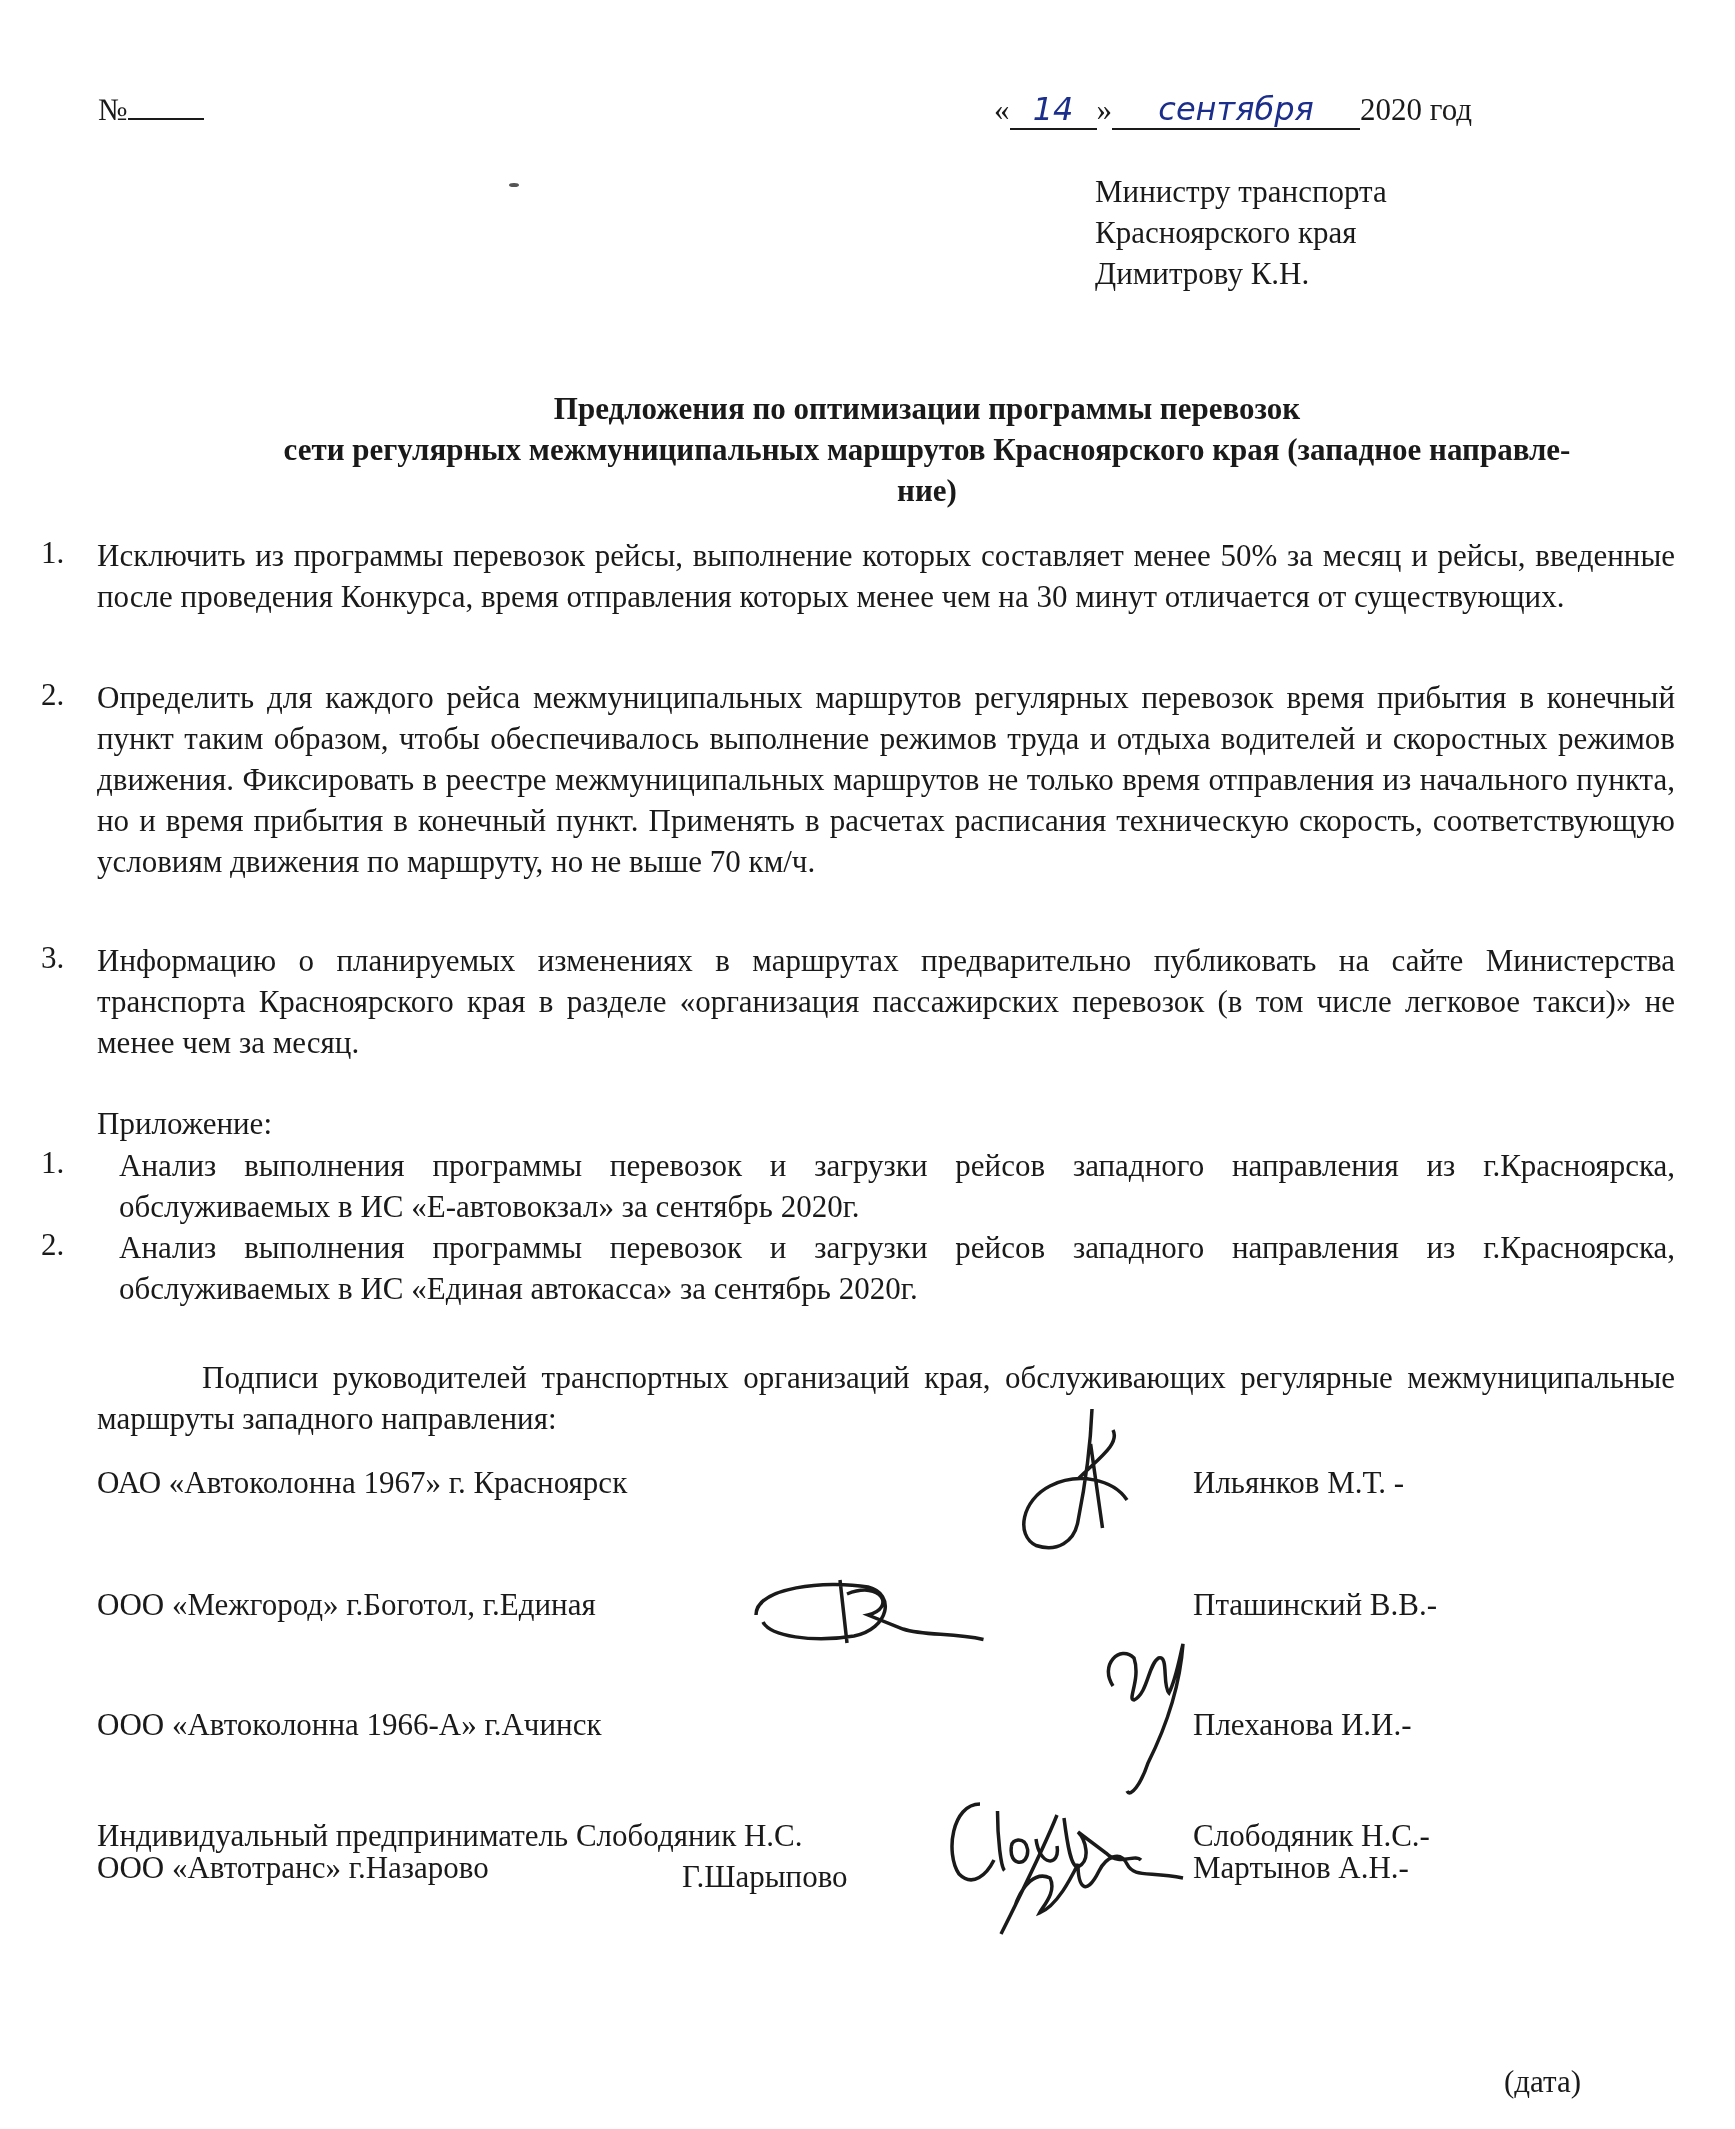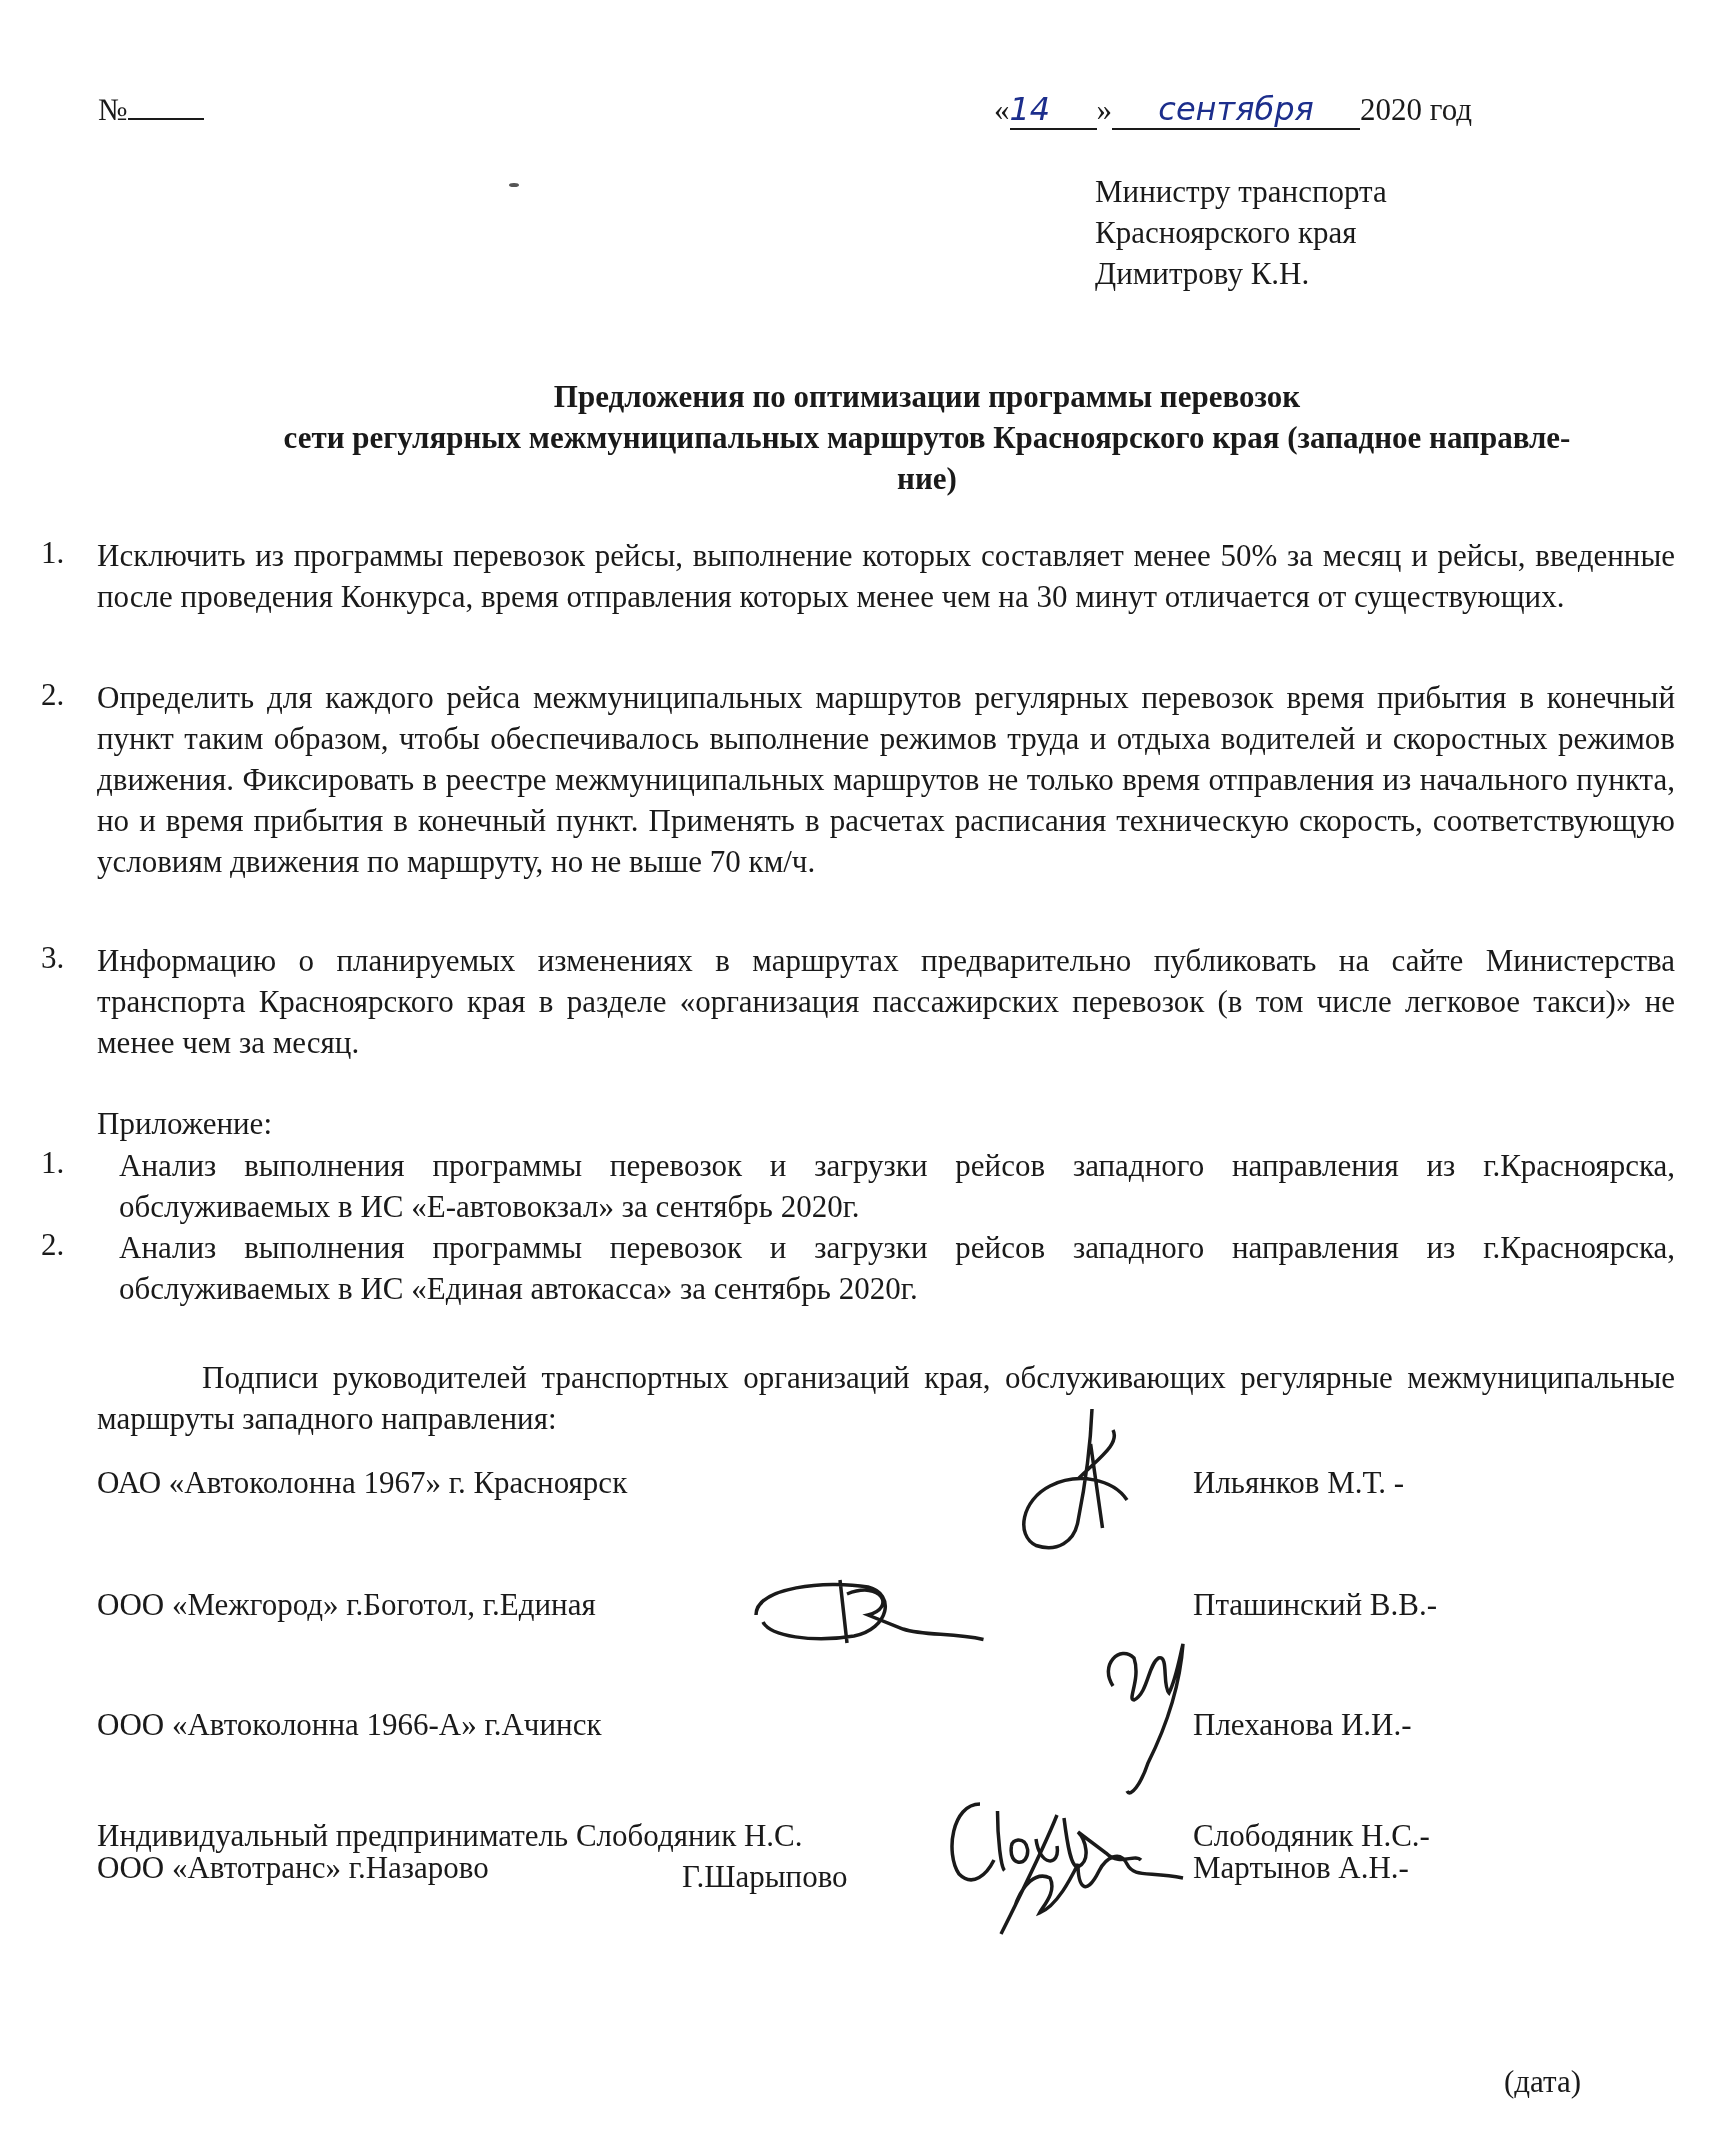--- a/index.html
+++ b/index.html
@@ -7,26 +7,26 @@
     width: 1735px; height: 2129px; position: relative; overflow: hidden;
     font-family: "Liberation Serif", "DejaVu Serif", serif;
     color: #1a1a1a;
     font-size: 31px;
   }
   .abs { position: absolute; }
   .num-line { left: 98px; top: 90px; }
   .num-line .blank { display: inline-block; width: 76px; border-bottom: 2.1px solid #1a1a1a; height: 28px; vertical-align: baseline; }
   .date-line { left: 994px; top: 90px; }
   .date-line .hw { font-family: "DejaVu Sans", sans-serif; font-style: italic; color: #1c2e8c; font-size: 32px; }
-  .date-line .u1 { display: inline-block; width: 87px; border-bottom: 2.1px solid #1a1a1a; }
+  .date-line .u1 { display: inline-block; width: 87px; border-bottom: 2.1px solid #1a1a1a; text-align: center; }
   .date-line .u2 { display: inline-block; width: 248px; border-bottom: 2.1px solid #1a1a1a; text-align: center; }
 
   .addressee { left: 1095px; top: 171px; line-height: 41px; }
 
-  .title { left: 168px; width: 1518px; top: 376px; text-align: center; font-weight: bold; line-height: 41px; }
+  .title { left: 168px; width: 1518px; top: 388px; text-align: center; font-weight: bold; line-height: 41px; }
 
   .items { left: 41px; width: 1634px; }
   .item { position: absolute; left: 0; width: 1634px; }
   .item .n { position: absolute; left: 0; top: 0; width: 56px; }
   .item .t { margin-left: 56px; text-align: justify; line-height: 41px; }
 
   .appendix-label { left: 97px; top: 1106px; }
   .app-item { position: absolute; left: 41px; width: 1634px; }
   .app-item .n { position: absolute; left: 0; top: 0; width: 56px; }
   .app-item .t { margin-left: 78px; text-align: justify; line-height: 41px; }

